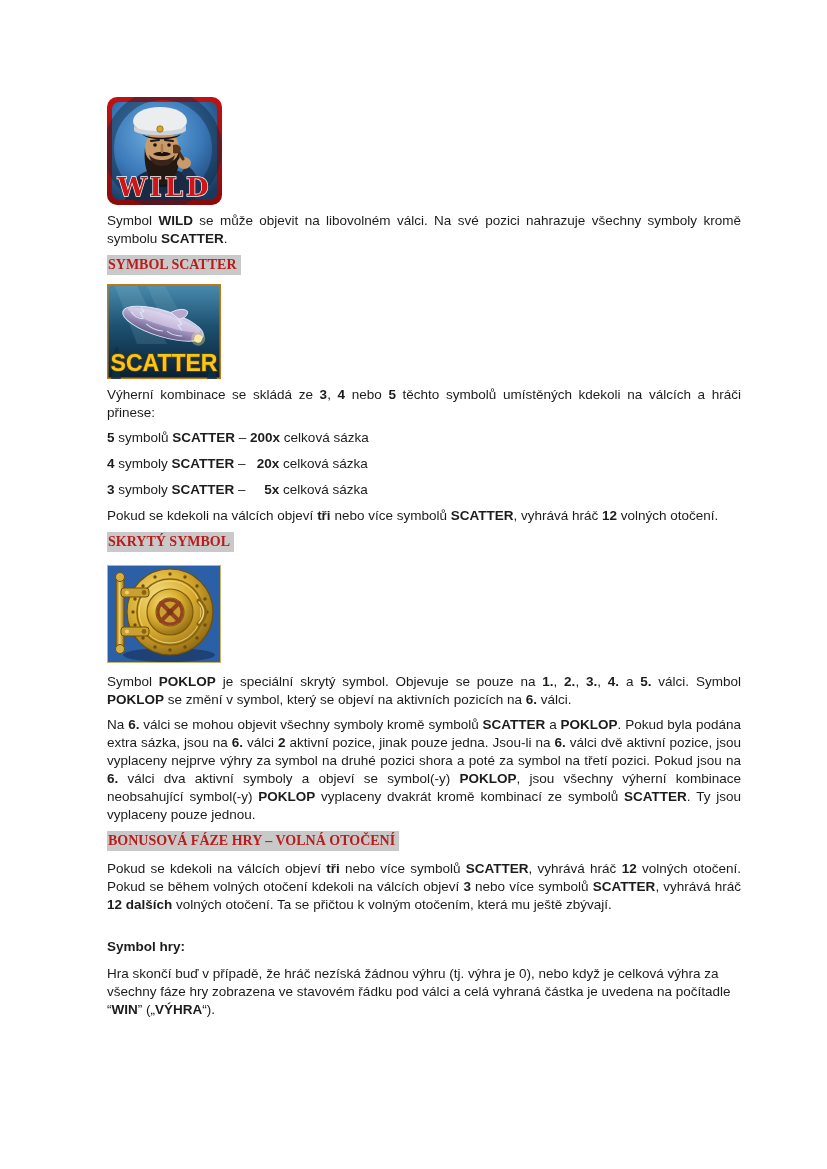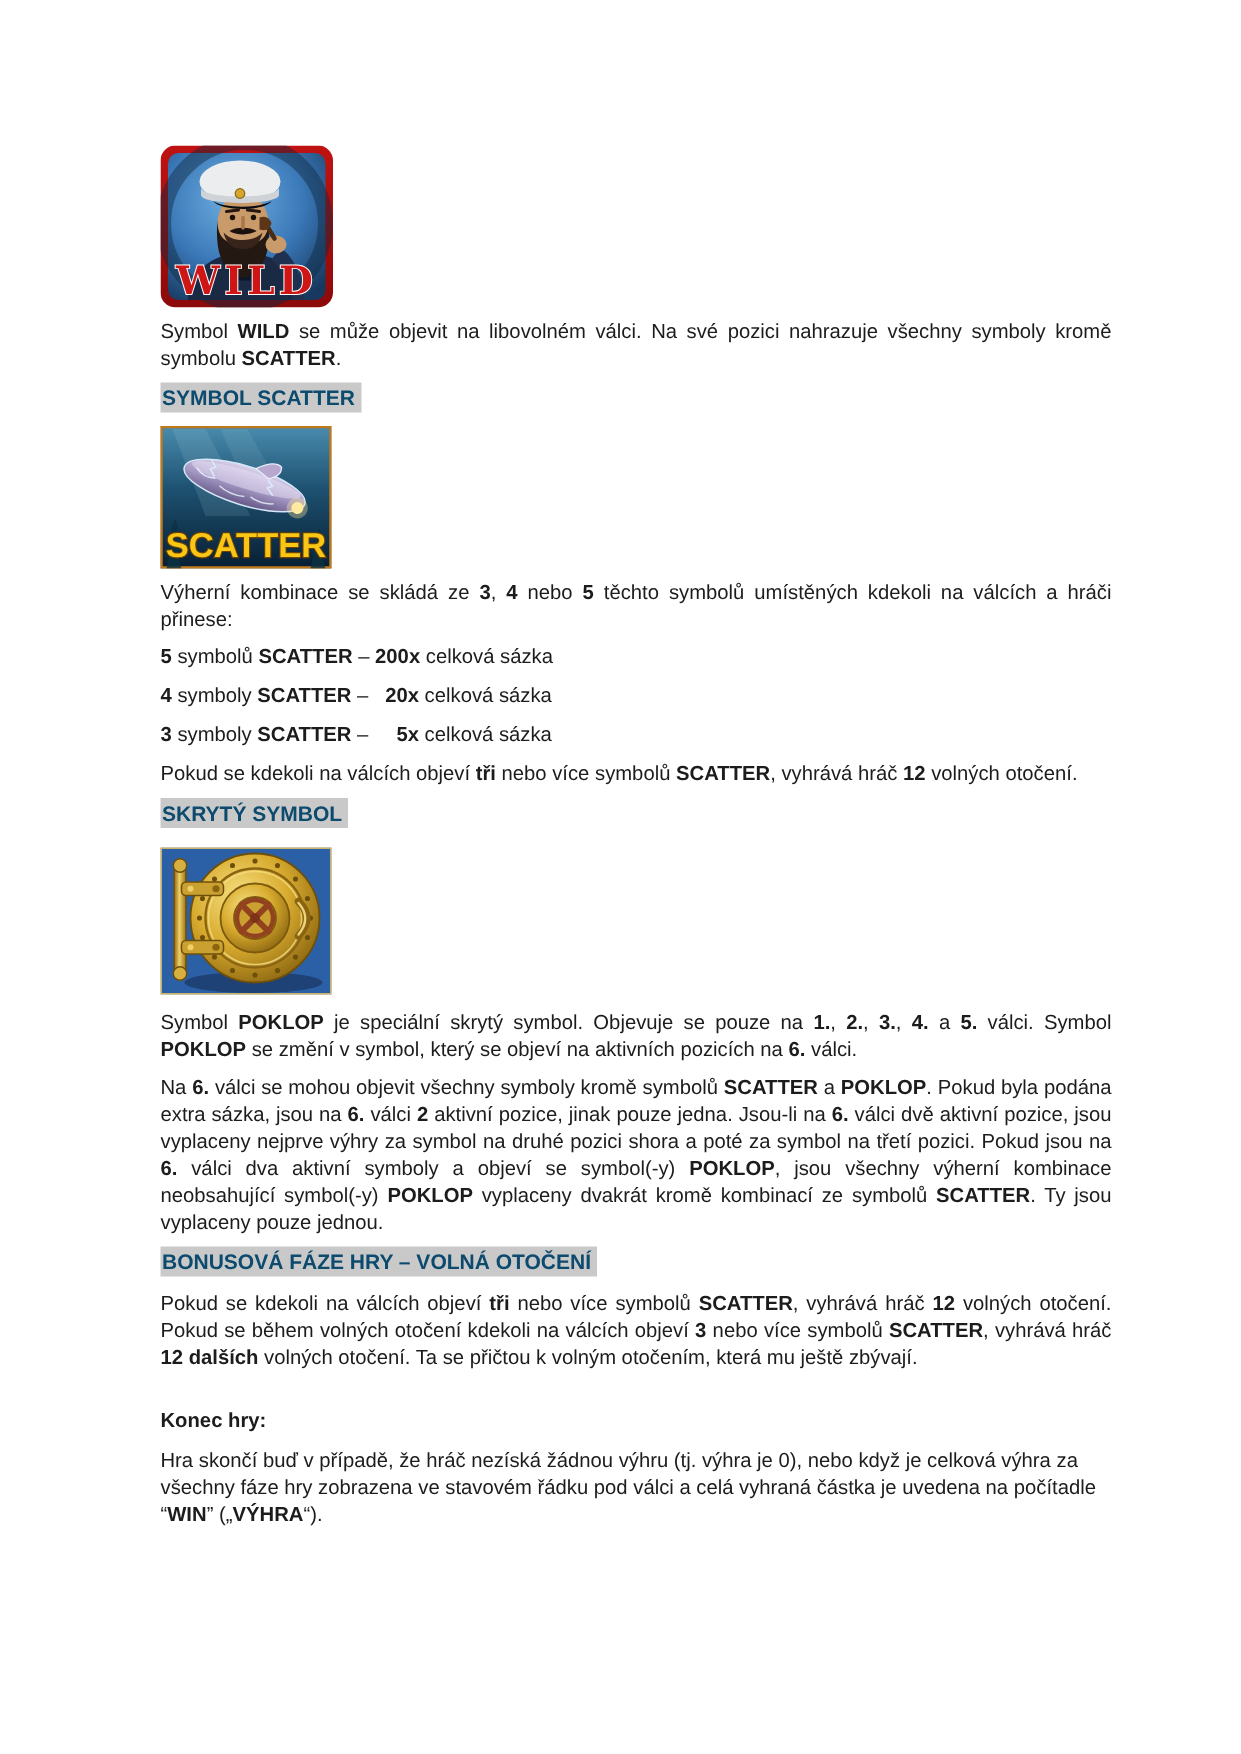--- a/index.html
+++ b/index.html
@@ -15,23 +15,24 @@
   }
   .content{
     position:absolute;left:107px;top:0;width:634px;padding-top:97px;
     font-size:13.5px;line-height:18px;
   }
   .content p{margin:0 0 7px 0;}
   p.just{text-align:justify;}
   p.pay{white-space:pre-wrap;margin:0 0 8px 0;}
   .hl{
     display:inline-block;margin:0 0 9px 0;
-    background:#c9c9c9;color:#0c4a6e;
+    background:#c9c9c9;color:#b91c1c;
     font-weight:bold;font-size:14px;line-height:18px;
     padding:1px 4px 1px 1px;
+    font-family:Liberation Serif, serif;
   }
   .hl-wrap{margin:0;}
   .plain-head{
     margin:24px 0 9px 0;font-weight:bold;font-size:13.5px;line-height:18px;
   }
   .sym-img{margin:0 0 7px 0;line-height:0;}
   .sym-img svg{display:block;}
   .b{font-weight:bold;}
 </style>
 </head>
@@ -206,18 +207,18 @@
     <p class="just"><span>Symbol </span><span class="b">POKLOP</span><span> je speciální skrytý symbol. Objevuje se pouze na </span><span class="b">1.</span><span>, </span><span class="b">2.</span><span>, </span><span class="b">3.</span><span>, </span><span class="b">4.</span><span> a </span><span class="b">5.</span><span> válci. Symbol </span><span class="b">POKLOP</span><span> se změní v symbol, který se objeví na aktivních pozicích na </span><span class="b">6.</span><span> válci.</span></p>
 
     <p class="just"><span>Na </span><span class="b">6.</span><span> válci se mohou objevit všechny symboly kromě symbolů </span><span class="b">SCATTER</span><span> a </span><span class="b">POKLOP</span><span>. Pokud byla podána extra sázka, jsou na </span><span class="b">6.</span><span> válci </span><span class="b">2</span><span> aktivní pozice, jinak pouze jedna. Jsou-li na </span><span class="b">6.</span><span> válci dvě aktivní pozice, jsou vyplaceny nejprve výhry za symbol na druhé pozici shora a poté za symbol na třetí pozici. Pokud jsou na </span><span class="b">6.</span><span> válci dva aktivní symboly a objeví se symbol(-y) </span><span class="b">POKLOP</span><span>, jsou všechny výherní kombinace neobsahující symbol(-y) </span><span class="b">POKLOP</span><span> vyplaceny dvakrát kromě kombinací ze symbolů </span><span class="b">SCATTER</span><span>. Ty jsou vyplaceny pouze jednou.</span></p>
 
     <div class="hl-wrap"><h3 class="hl">BONUSOVÁ FÁZE HRY – VOLNÁ OTOČENÍ</h3></div>
 
     <p class="just"><span> Pokud se kdekoli na válcích objeví </span><span class="b">tři</span><span> nebo více symbolů </span><span class="b">SCATTER</span><span>, vyhrává hráč </span><span class="b">12</span><span> volných otočení. Pokud se během volných otočení kdekoli na válcích objeví </span><span class="b">3</span><span> nebo více symbolů </span><span class="b">SCATTER</span><span>, vyhrává hráč </span><span class="b">12 dalších</span><span> volných otočení. Ta se přičtou k volným otočením, která mu ještě zbývají.</span></p>
 
 
 
-    <h4 class="plain-head">Konec hry:</h4>
+    <h4 class="plain-head">Symbol hry:</h4>
 
     <p><span>Hra skončí buď v případě, že hráč nezíská žádnou výhru (tj. výhra je 0), nebo když je celková výhra za všechny fáze hry zobrazena ve stavovém řádku pod válci a celá vyhraná částka je uvedena na počítadle “</span><span class="b">WIN</span><span>” („</span><span class="b">VÝHRA</span><span>“).</span></p>
 
   </div>
 </div>
 
 </body></html>

